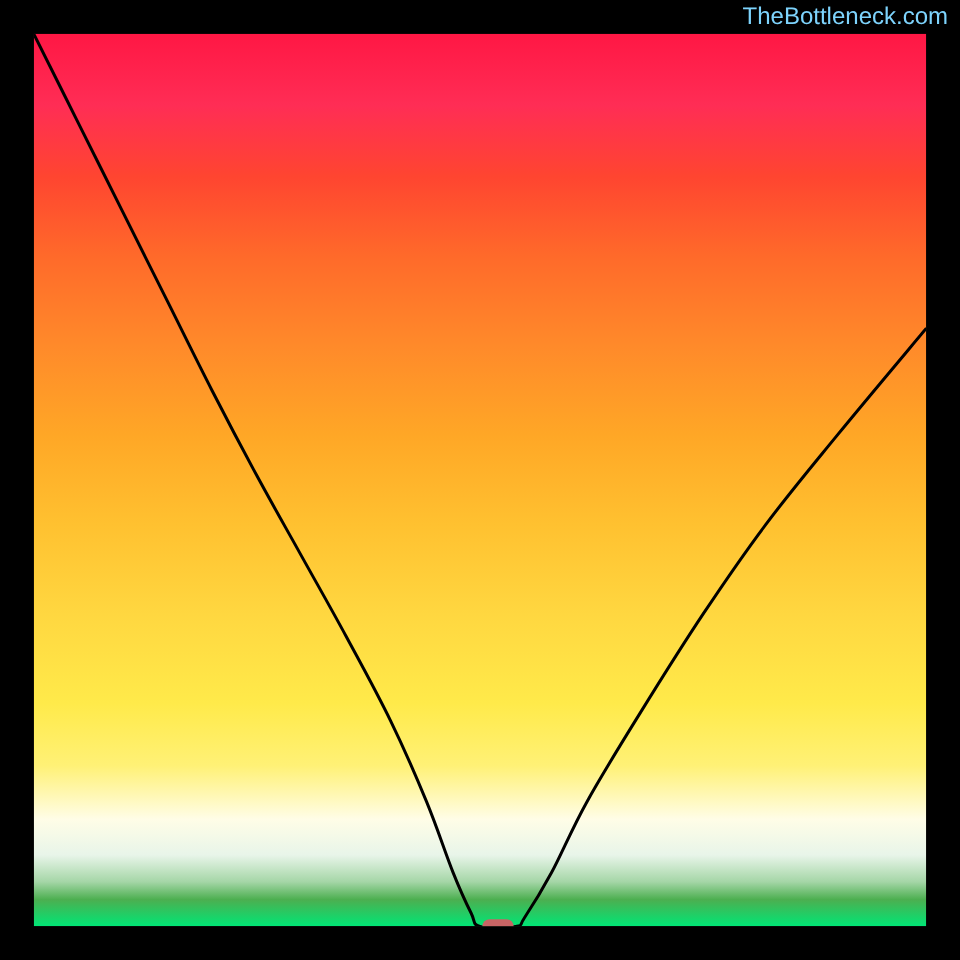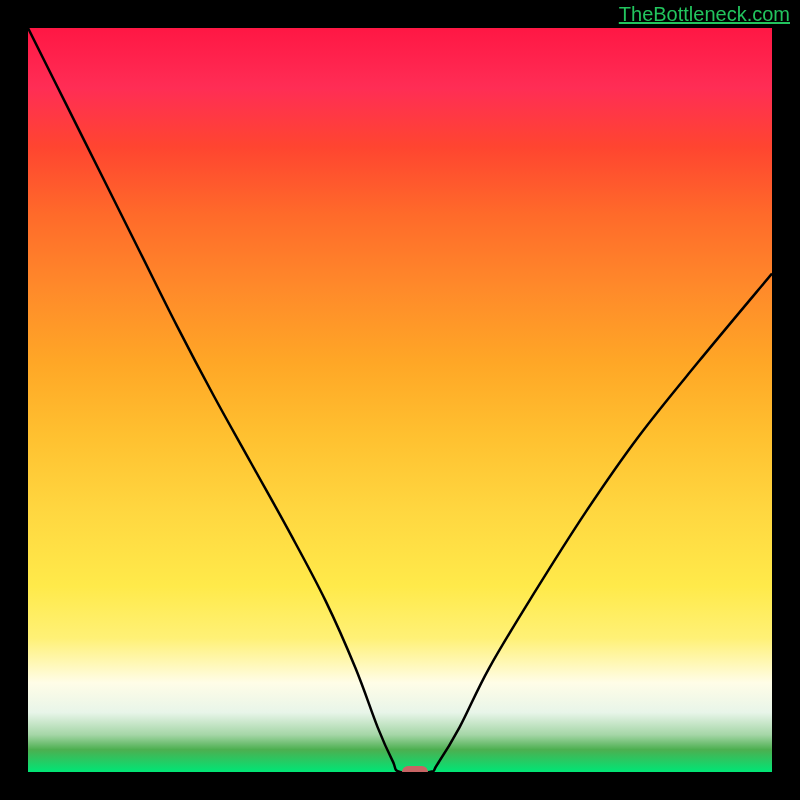--- a/index.html
+++ b/index.html
@@ -11,25 +11,24 @@
       width: 800px;
       height: 800px;
       background: #000;
       position: relative;
       overflow: hidden;
     }
     .watermark {
       position: absolute;
       top: 3px;
       right: 10px;
-      color: #22c55e;
+      color: #7dd3fc;
       font-family: Arial, sans-serif;
       font-size: 20px;
       z-index: 10;
-      text-decoration: underline;
     }
     .plot-area {
       position: absolute;
       top: 28px;
       left: 28px;
       width: 744px;
       height: 744px;
       overflow: hidden;
     }
     .gradient-bg {

